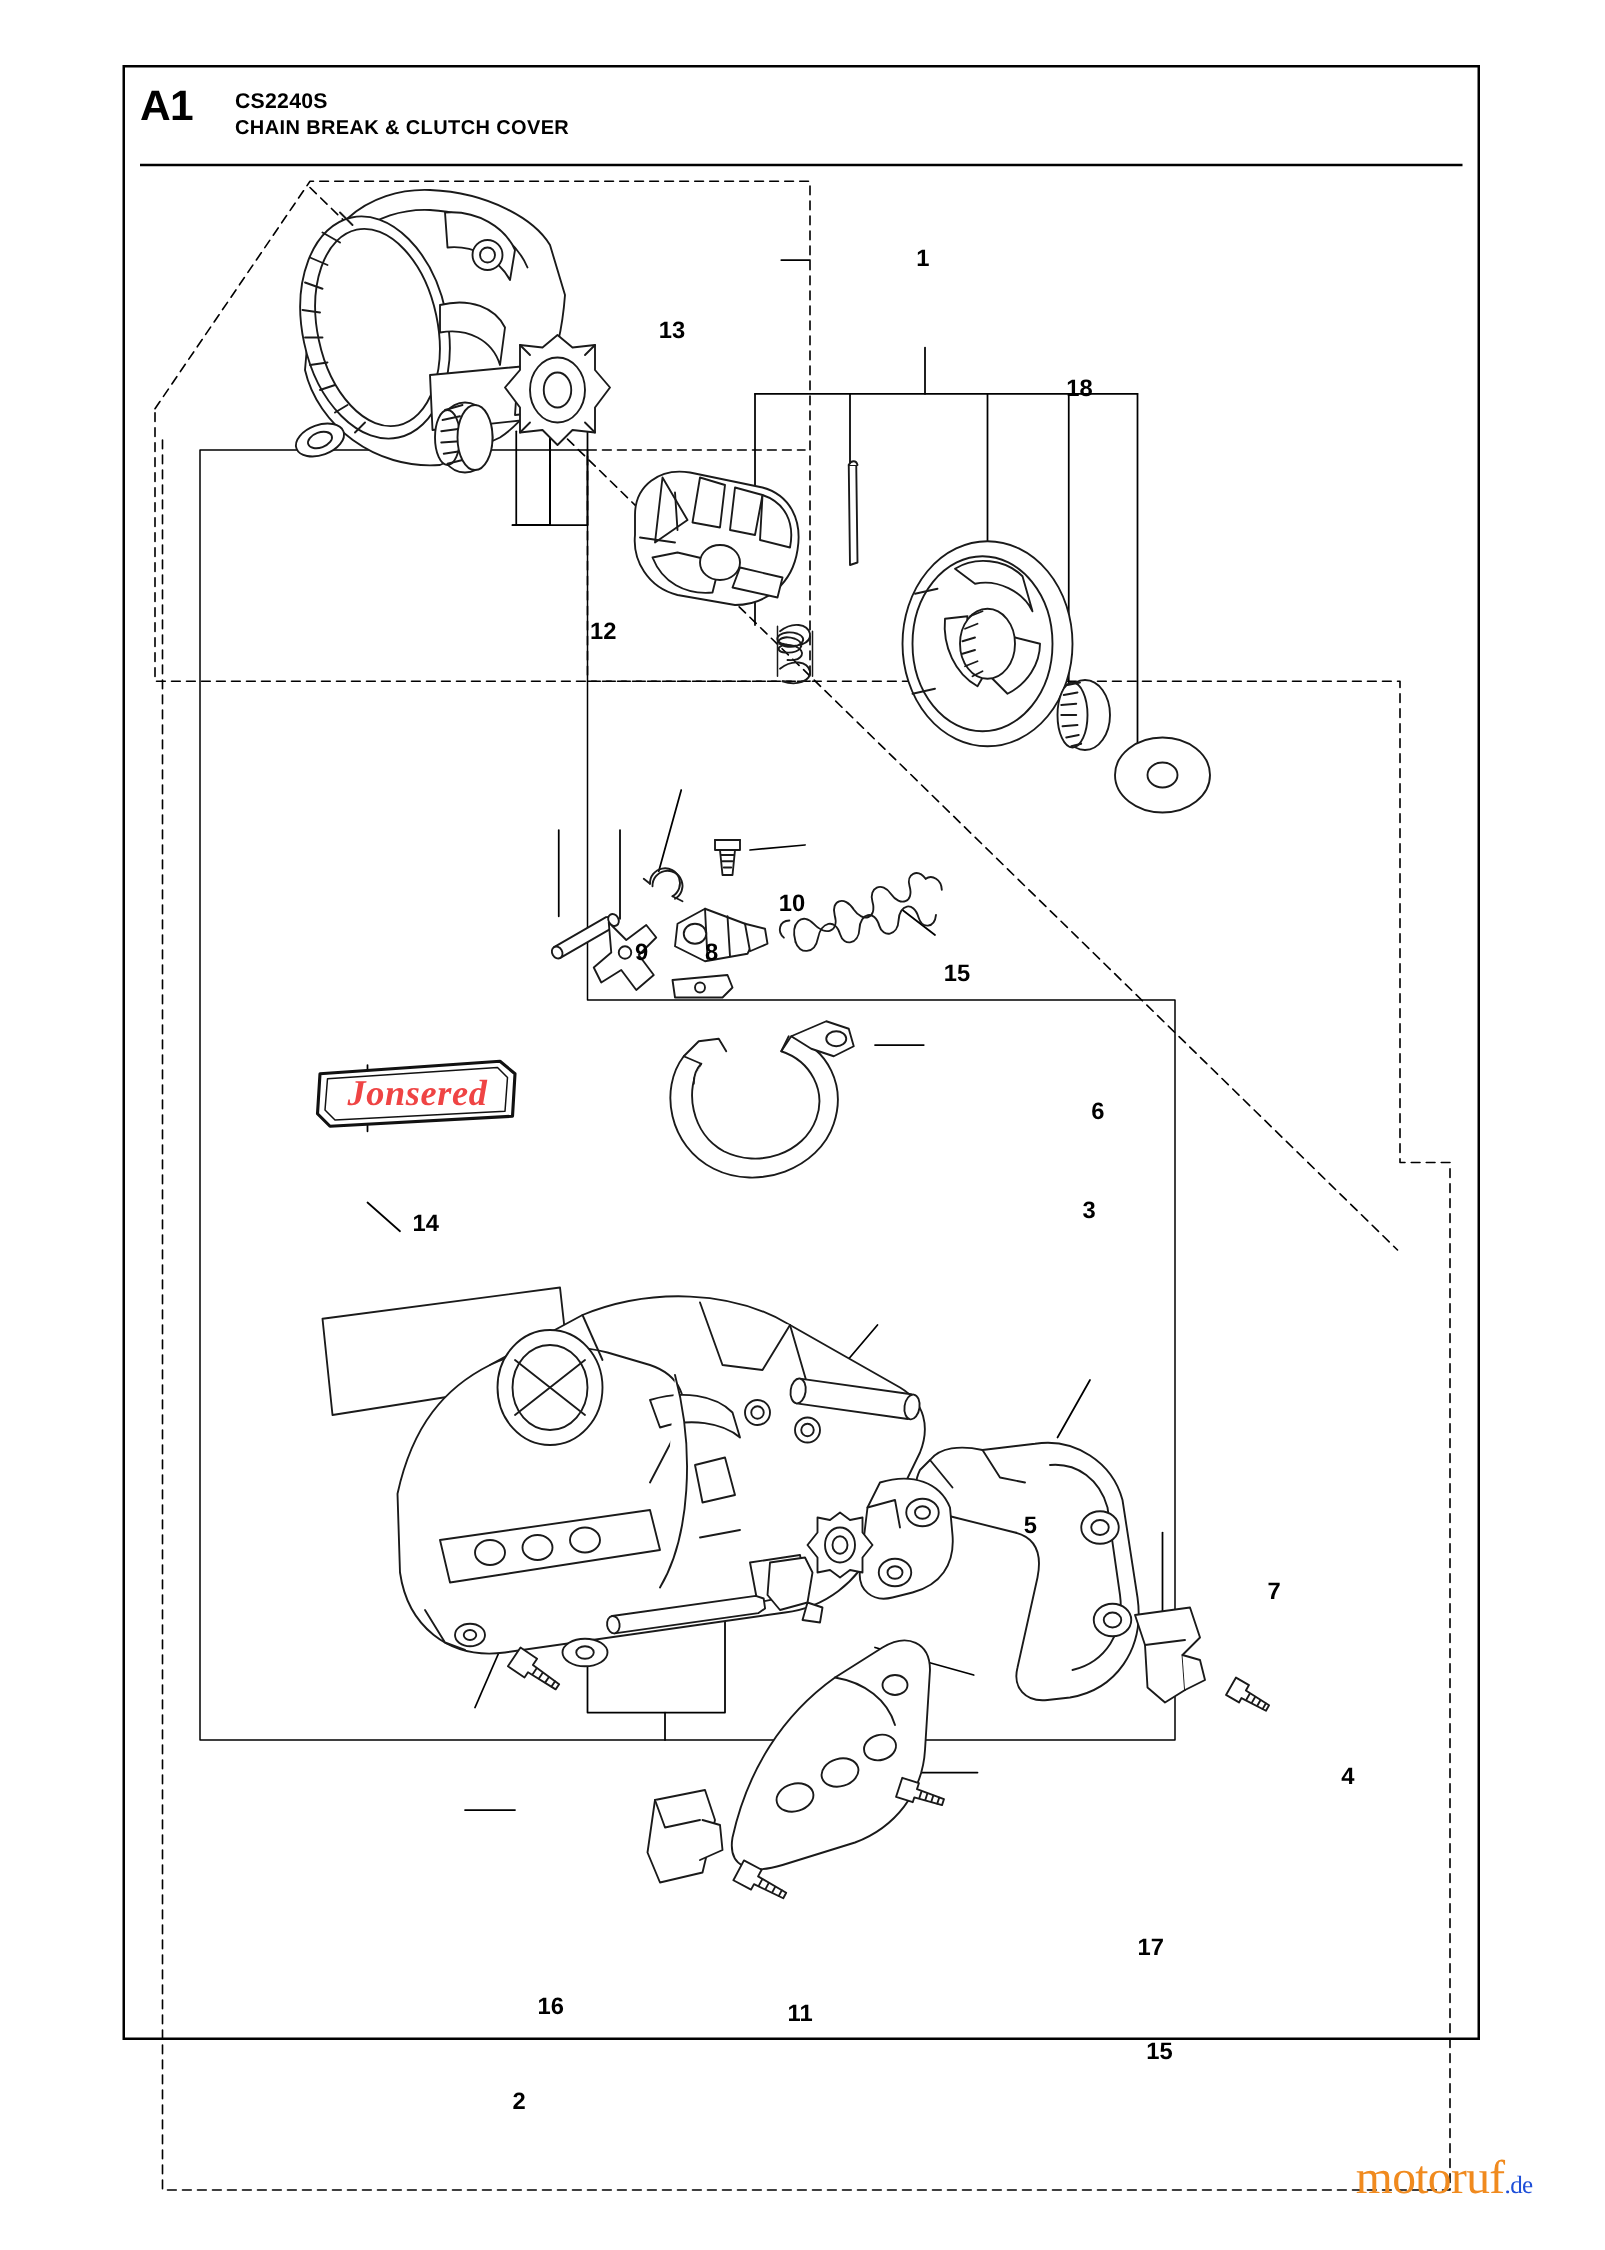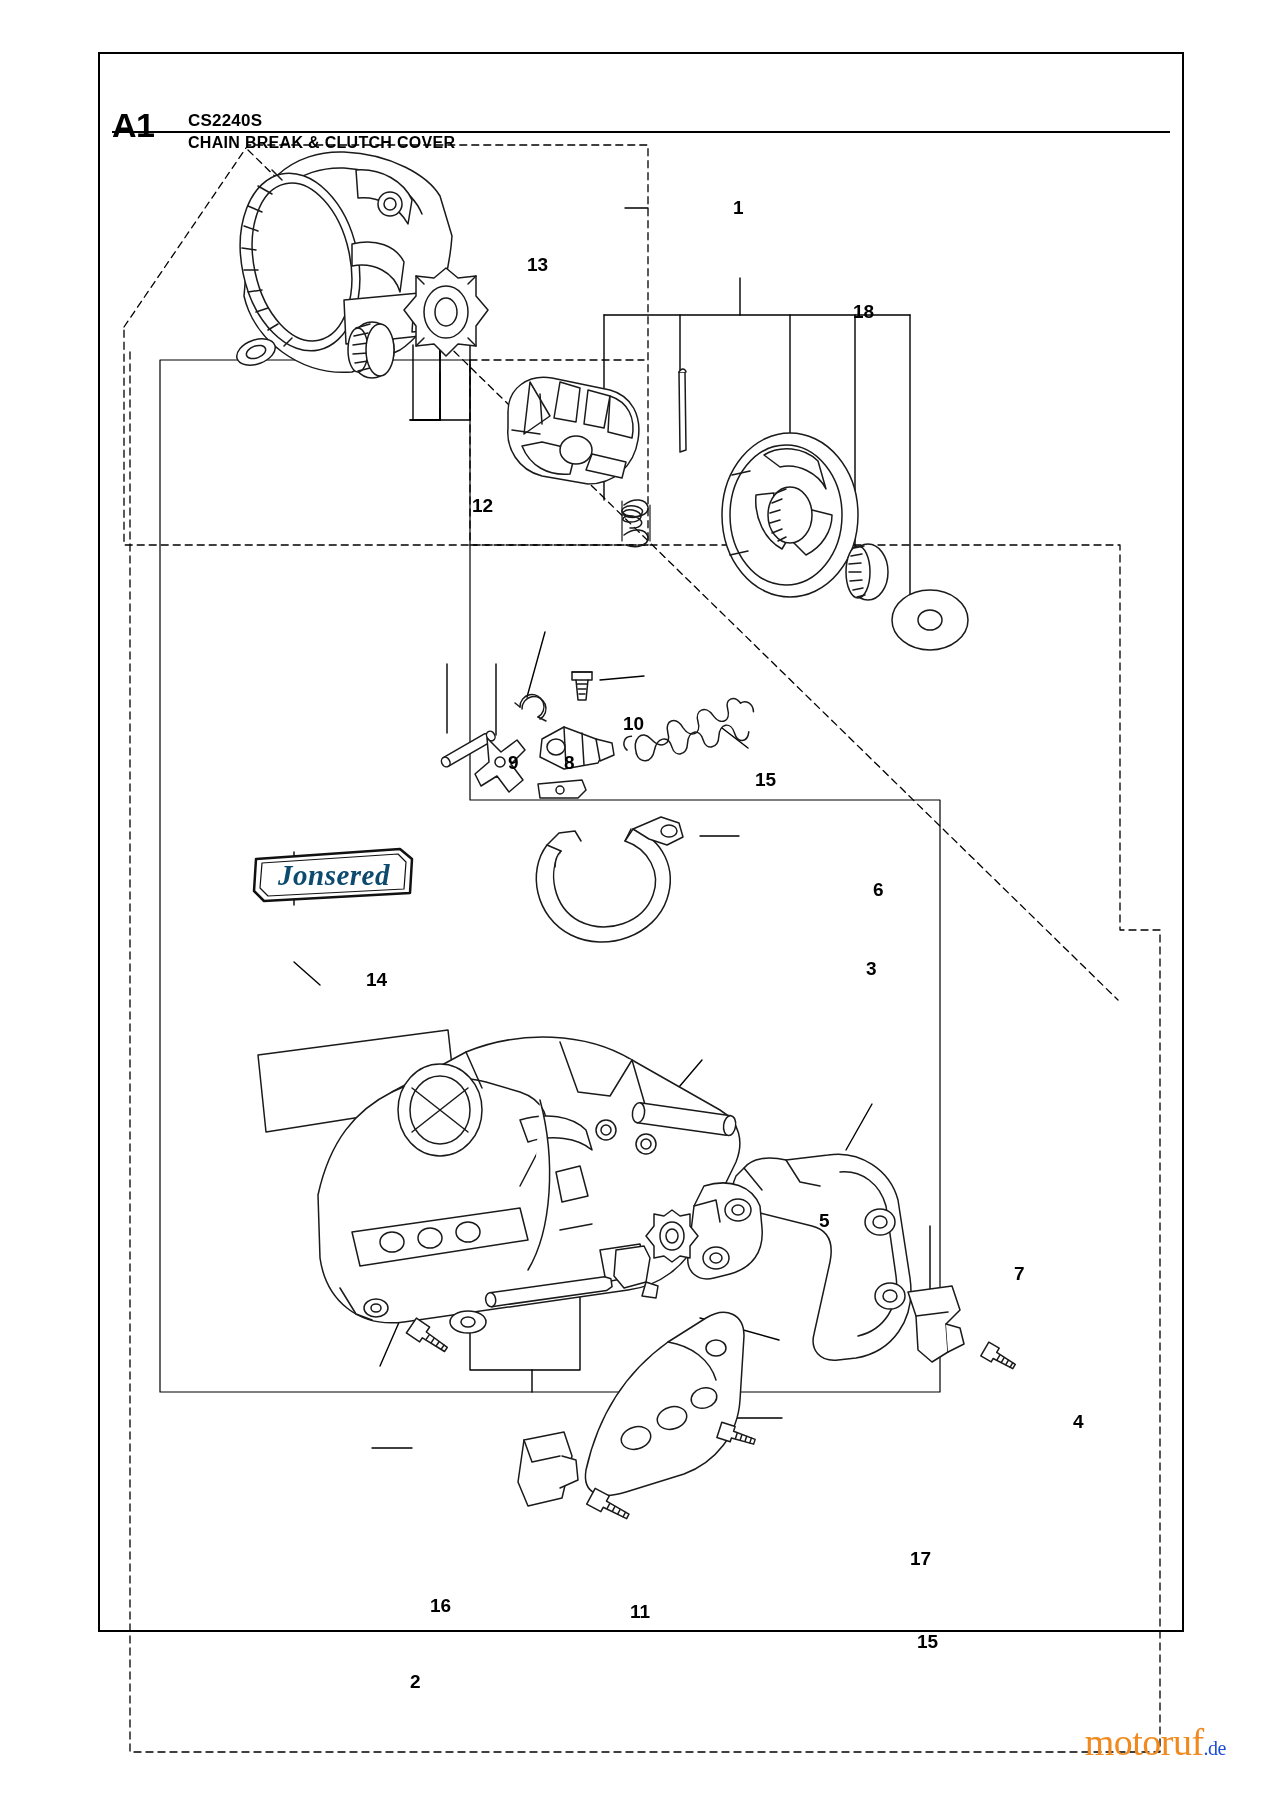--- a/index.html
+++ b/index.html
@@ -24,21 +24,20 @@
     border: 2px solid #000;
     box-sizing: border-box;
   }
   
   #header {
     position: absolute;
     left: 112px;
     top: 68px;
     width: 500px;
     height: 60px;
-    margin-top: 40px;
   }
   #sheet-code {
     position: absolute;
     left: 0;
     top: 0;
     font-size: 34px;
     font-weight: bold;
     letter-spacing: -0.5px;
     line-height: 34px;
   }
@@ -99,21 +98,21 @@
     width: 168px;
     height: 60px;
     display: flex;
     align-items: center;
     justify-content: center;
     font-family: "Liberation Serif", serif;
     font-size: 29px;
     font-style: italic;
     font-weight: bold;
     letter-spacing: 0.5px;
-    color: #0c4a6e;
+    color: #ef4444;
   }
   
   #watermark {
     position: absolute;
     right: 58px;
     bottom: 36px;
     font-size: 38px;
     font-family: "Liberation Serif", serif;
     color: #f08a1e;
     letter-spacing: -0.5px;
@@ -504,21 +503,21 @@
 <div class="callout" style="left:733px; top:198px;">1</div>
 <div class="callout" style="left:527px; top:255px;">13</div>
 <div class="callout" style="left:472px; top:496px;">12</div>
 <div class="callout" style="left:853px; top:302px;">18</div>
 <div class="callout" style="left:623px; top:714px;">10</div>
 <div class="callout" style="left:508px; top:753px;">9</div>
 <div class="callout" style="left:564px; top:753px;">8</div>
 <div class="callout" style="left:755px; top:770px;">15</div>
 <div class="callout" style="left:873px; top:880px;">6</div>
 <div class="callout" style="left:866px; top:959px;">3</div>
-<div class="callout" style="left:330px; top:970px;margin-left:36px;">14</div>
+<div class="callout" style="left:330px; top:970px;">14</div>
 <div class="callout" style="left:819px; top:1211px;">5</div>
 <div class="callout" style="left:1014px; top:1264px;">7</div>
 <div class="callout" style="left:1073px; top:1412px;">4</div>
 <div class="callout" style="left:910px; top:1549px;">17</div>
 <div class="callout" style="left:430px; top:1596px;">16</div>
 <div class="callout" style="left:608px; top:1602px;margin-left:22px;">11</div>
 <div class="callout" style="left:917px; top:1632px;">15</div>
 <div class="callout" style="left:410px; top:1672px;">2</div>
 
 <div id="decal-jonsered">

